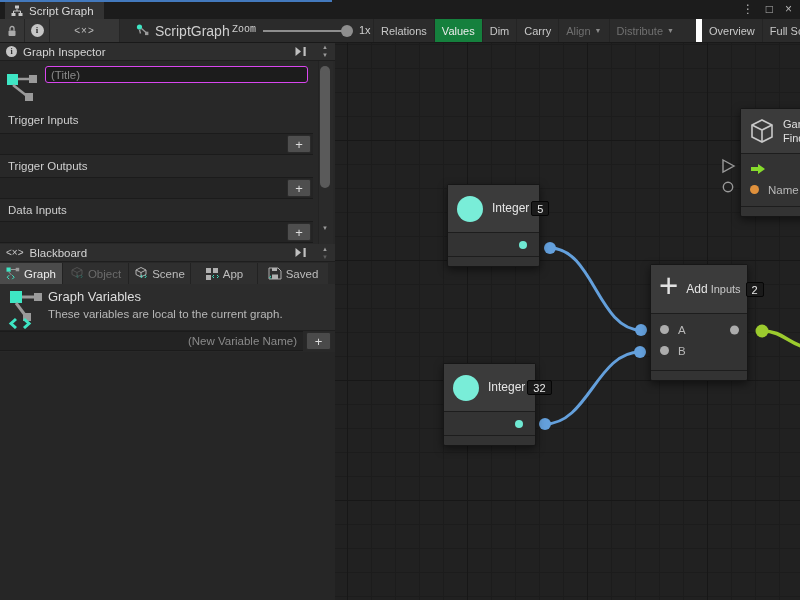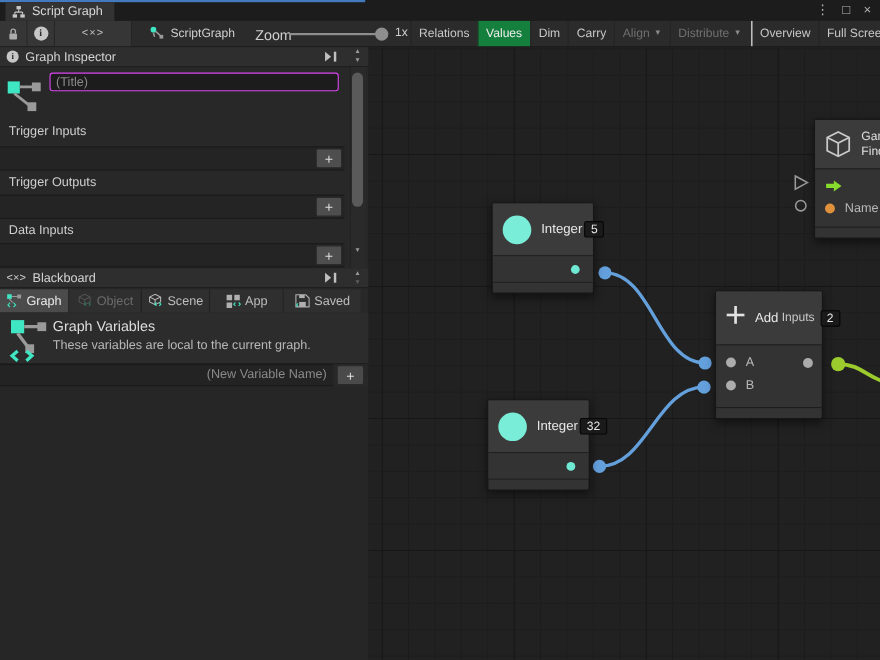--- a/index.html
+++ b/index.html
@@ -25,32 +25,32 @@
              border-bottom:1px solid #191919; }
   .tb-btn { position:absolute; top:0; height:23px; background:#363636; border-right:1px solid #262626;
             display:flex; align-items:center; justify-content:center; }
   .tb-lock { left:0; width:25px; }
   .tb-info { left:25px; width:25px; }
   .tb-code { left:50px; width:70px; color:#BDBDBD; font-size:10px; letter-spacing:1px; }
   .info-circle { width:13px; height:13px; border-radius:50%; background:#C6C6C6; color:#2B2B2B;
                  font-size:9px; font-weight:bold; text-align:center; line-height:13px;
                  font-family:"Liberation Serif", serif; }
   .tb-name { position:absolute; left:136px; top:0; height:23px; display:flex; align-items:center; gap:6px;
-             color:#CFCFCF; font-size:11px; }
-  .tb-zoom-label { position:absolute; left:232px; top:5px; color:#CFCFCF; font-size:13px; }
+             color:#CFCFCF; font-size:14px; }
+  .tb-zoom-label { position:absolute; left:232px; top:5px; color:#CFCFCF; font-size:10px;font-family:Liberation Mono, monospace; }
   .tb-track { position:absolute; left:263px; top:11px; width:85px; height:2px; background:#8E8E8E; }
   .tb-knob  { position:absolute; left:341px; top:6px; width:12px; height:12px; border-radius:50%; background:#8E8E8E; }
   .tb-zoomval { position:absolute; left:359px; top:5px; color:#CFCFCF; font-size:11px; }
   .tb-right { position:absolute; left:373px; top:0; right:0; height:23px; display:flex; align-items:stretch; }
   .tb-right .rb { display:flex; align-items:center; gap:4px; padding:0 7px; border-left:1px solid #242424;
                   color:#C8C8C8; font-size:11px; white-space:nowrap; }
   .tb-right .rb.active { background:#15803d; color:#ECECEC; }
   .tb-right .rb.disabled { color:#707070; }
   .tb-right .rb .dd { font-size:7px; color:#8A8A8A; }
-  .tb-right .rb.gap { margin-left:2px; border-left:1px solid #ffffff; }
+  .tb-right .rb.gap { margin-left:15px; border-left:6px solid #ffffff; }
 
   
   .panel { position:absolute; left:0; top:43px; width:335px; height:557px; background:#282828; }
   .p-header { position:absolute; left:0; width:335px; height:18px; background:#2E2E2E;
               border-bottom:1px solid #1E1E1E; display:flex; align-items:center; padding:0 6px; gap:6px; }
   .p-header .ph-title { color:#D4D4D4; font-size:11.5px; flex:0 0 auto; }
   .dock-icon { margin-left:auto; margin-right:22px; }
   .sb-arrow { position:absolute; width:14px; text-align:center; font-size:6px; color:#9A9A9A; }
   .sb-arrow.dim { color:#5E5E5E; }
 

